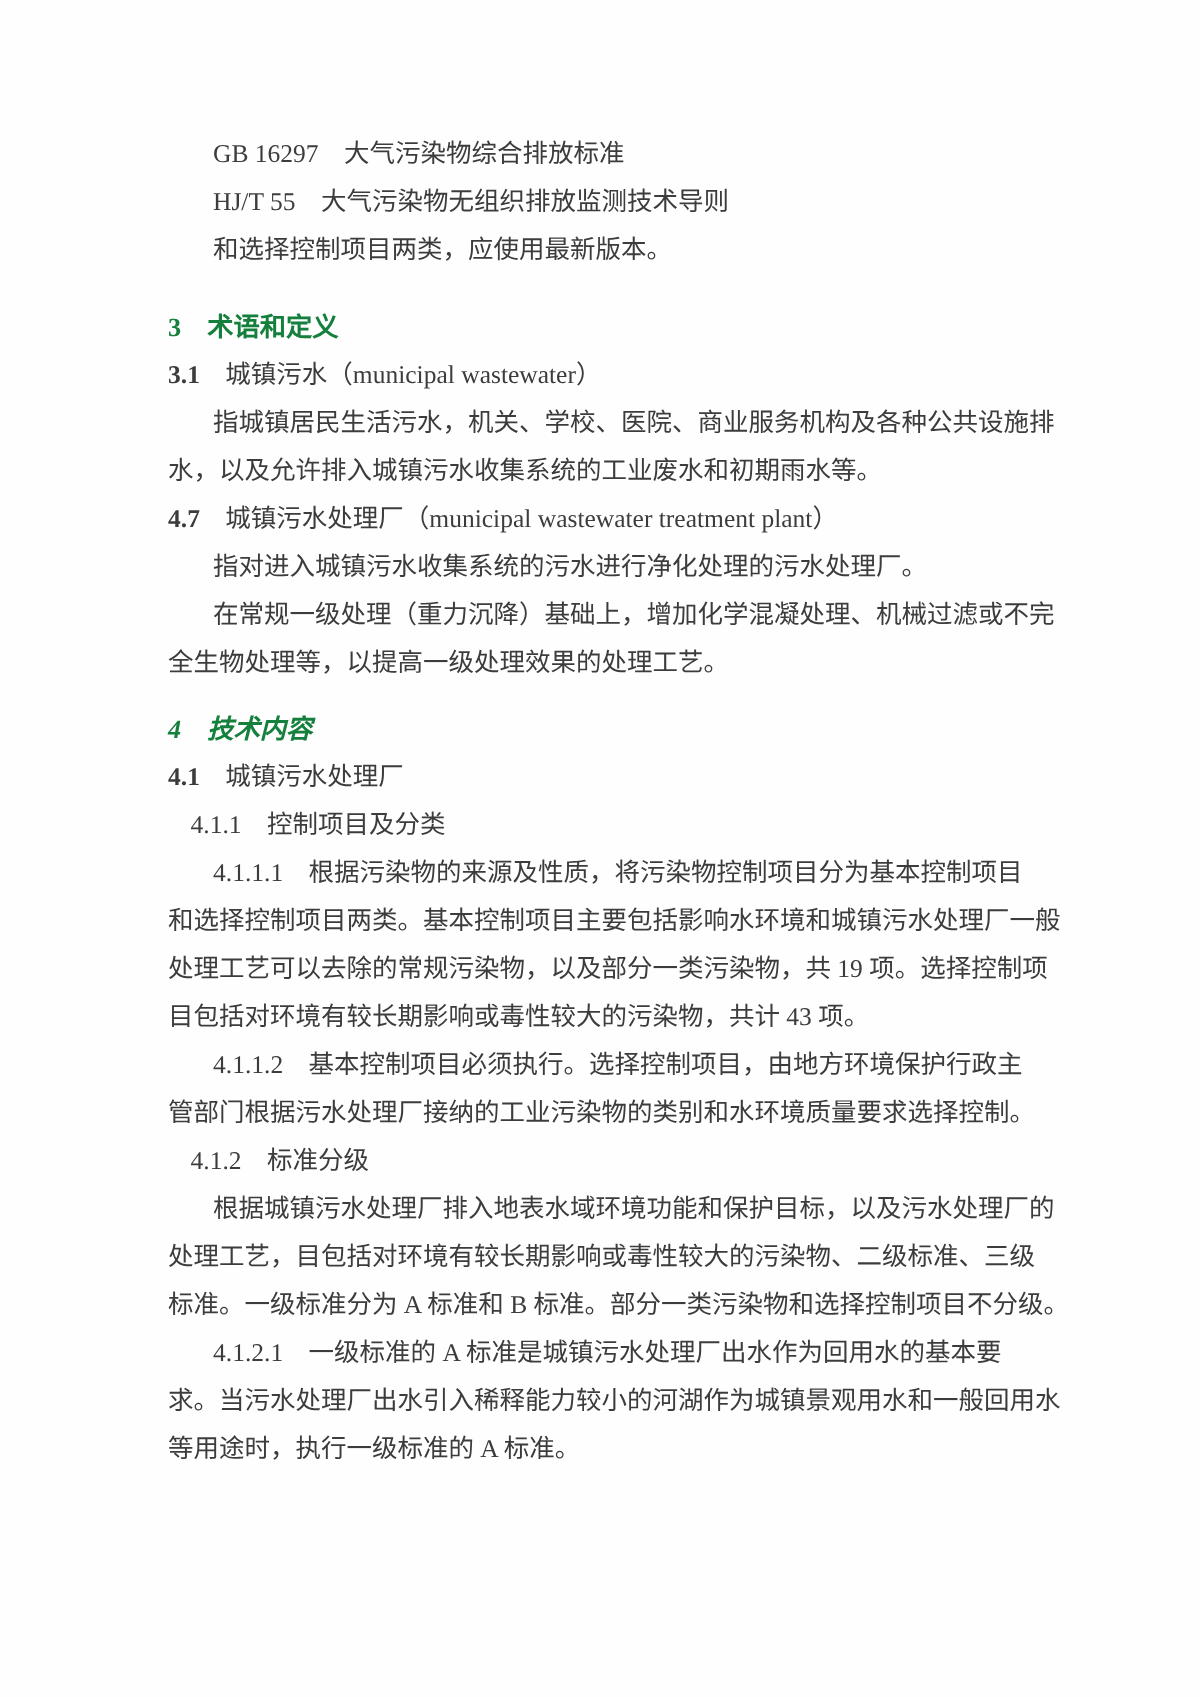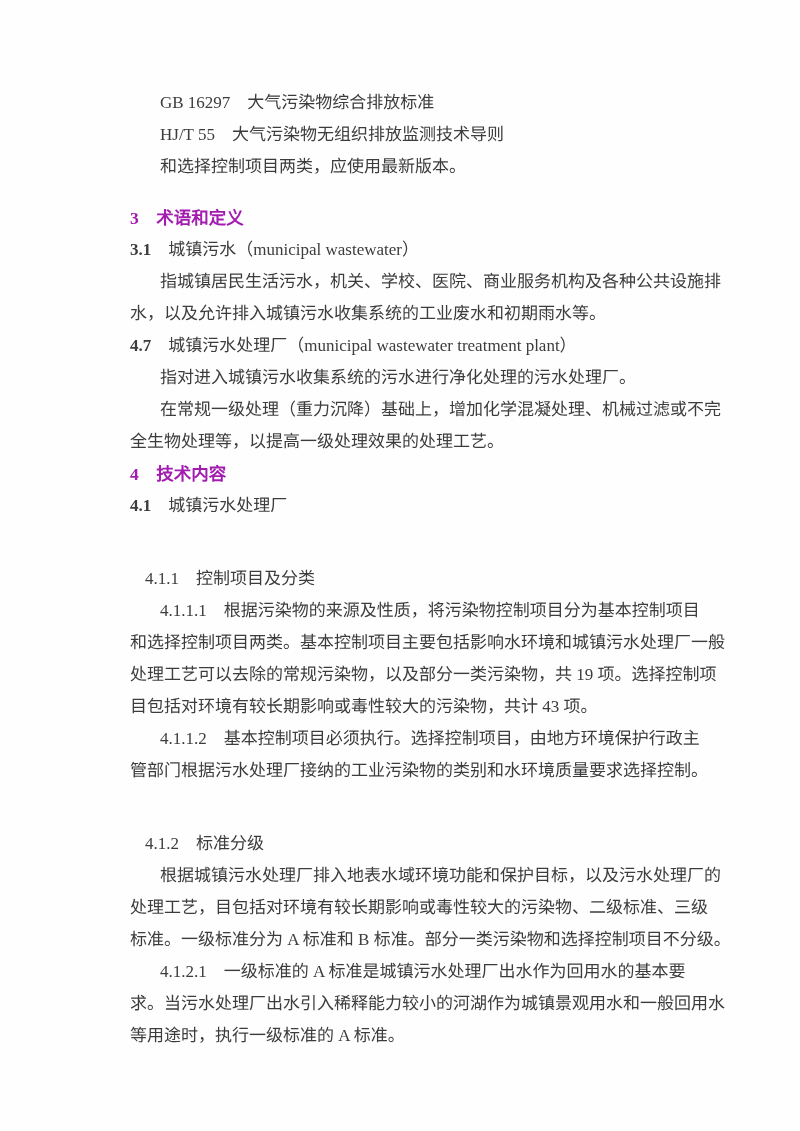--- a/index.html
+++ b/index.html
@@ -11,58 +11,58 @@
     overflow: hidden;
     font-family: "Liberation Serif", "DejaVu Serif", serif;
   }
   .page {
     position: absolute;
     inset: 0;
     background: #fefefe;
   }
   .doc {
     position: absolute;
-    left: 130px;
+    left: 112px;
     top: 87px;
     width: 594px;
     font-size: 17px;
     color: #3c3c3c;
     -webkit-font-smoothing: antialiased;
   }
   .line {
     height: 32px;
     line-height: 32px;
     white-space: nowrap;
   }
   .heading {
     font-weight: 700;
-    color: #a21caf;
+    color: #15803d;
     font-size: 17.5px;
   }
-  .ind1 { padding-left: 15px; margin-top: 41px; }
+  .ind1 { padding-left: 15px; }
   .ind2 { padding-left: 30px; }
   .b { font-weight: 700; }
 </style>
 </head>
 <body>
 
 <div class="page">
   <div class="doc" style="color: rgb(60, 60, 60);">
       <div class="line ind2">GB 16297　大气污染物综合排放标准</div>
       <div class="line ind2">HJ/T 55　大气污染物无组织排放监测技术导则</div>
       <div class="line ind2">和选择控制项目两类，应使用最新版本。</div>
       <div class="line ind0 heading" style="margin-top: 19px;">3　术语和定义</div>
       <div class="line ind0"><span class="b">3.1</span><span>　城镇污水（municipal wastewater）</span></div>
       <div class="line ind2">指城镇居民生活污水，机关、学校、医院、商业服务机构及各种公共设施排</div>
       <div class="line ind0">水，以及允许排入城镇污水收集系统的工业废水和初期雨水等。</div>
       <div class="line ind0"><span class="b">4.7</span><span>　城镇污水处理厂（municipal wastewater treatment plant）</span></div>
       <div class="line ind2">指对进入城镇污水收集系统的污水进行净化处理的污水处理厂。</div>
       <div class="line ind2">在常规一级处理（重力沉降）基础上，增加化学混凝处理、机械过滤或不完</div>
       <div class="line ind0">全生物处理等，以提高一级处理效果的处理工艺。</div>
-      <div class="line ind0 heading" style="">4　技术内容</div>
+      <div class="line ind0 heading" style="margin-top: 12px; font-style: italic;">4　技术内容</div>
       <div class="line ind0"><span class="b">4.1</span><span>　城镇污水处理厂</span></div>
       <div class="line ind1">4.1.1　控制项目及分类</div>
       <div class="line ind2">4.1.1.1　根据污染物的来源及性质，将污染物控制项目分为基本控制项目</div>
       <div class="line ind0">和选择控制项目两类。基本控制项目主要包括影响水环境和城镇污水处理厂一般</div>
       <div class="line ind0">处理工艺可以去除的常规污染物，以及部分一类污染物，共 19 项。选择控制项</div>
       <div class="line ind0">目包括对环境有较长期影响或毒性较大的污染物，共计 43 项。</div>
       <div class="line ind2">4.1.1.2　基本控制项目必须执行。选择控制项目，由地方环境保护行政主</div>
       <div class="line ind0">管部门根据污水处理厂接纳的工业污染物的类别和水环境质量要求选择控制。</div>
       <div class="line ind1">4.1.2　标准分级</div>
       <div class="line ind2">根据城镇污水处理厂排入地表水域环境功能和保护目标，以及污水处理厂的</div>

